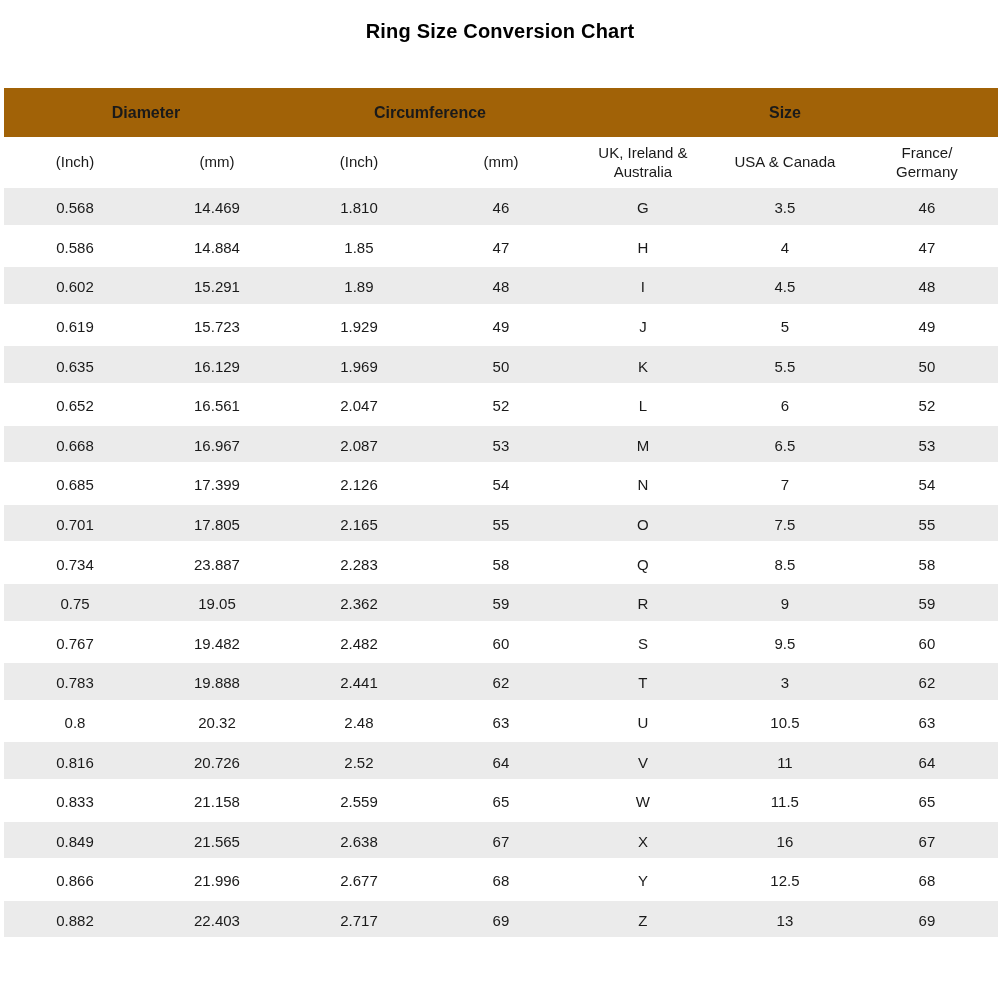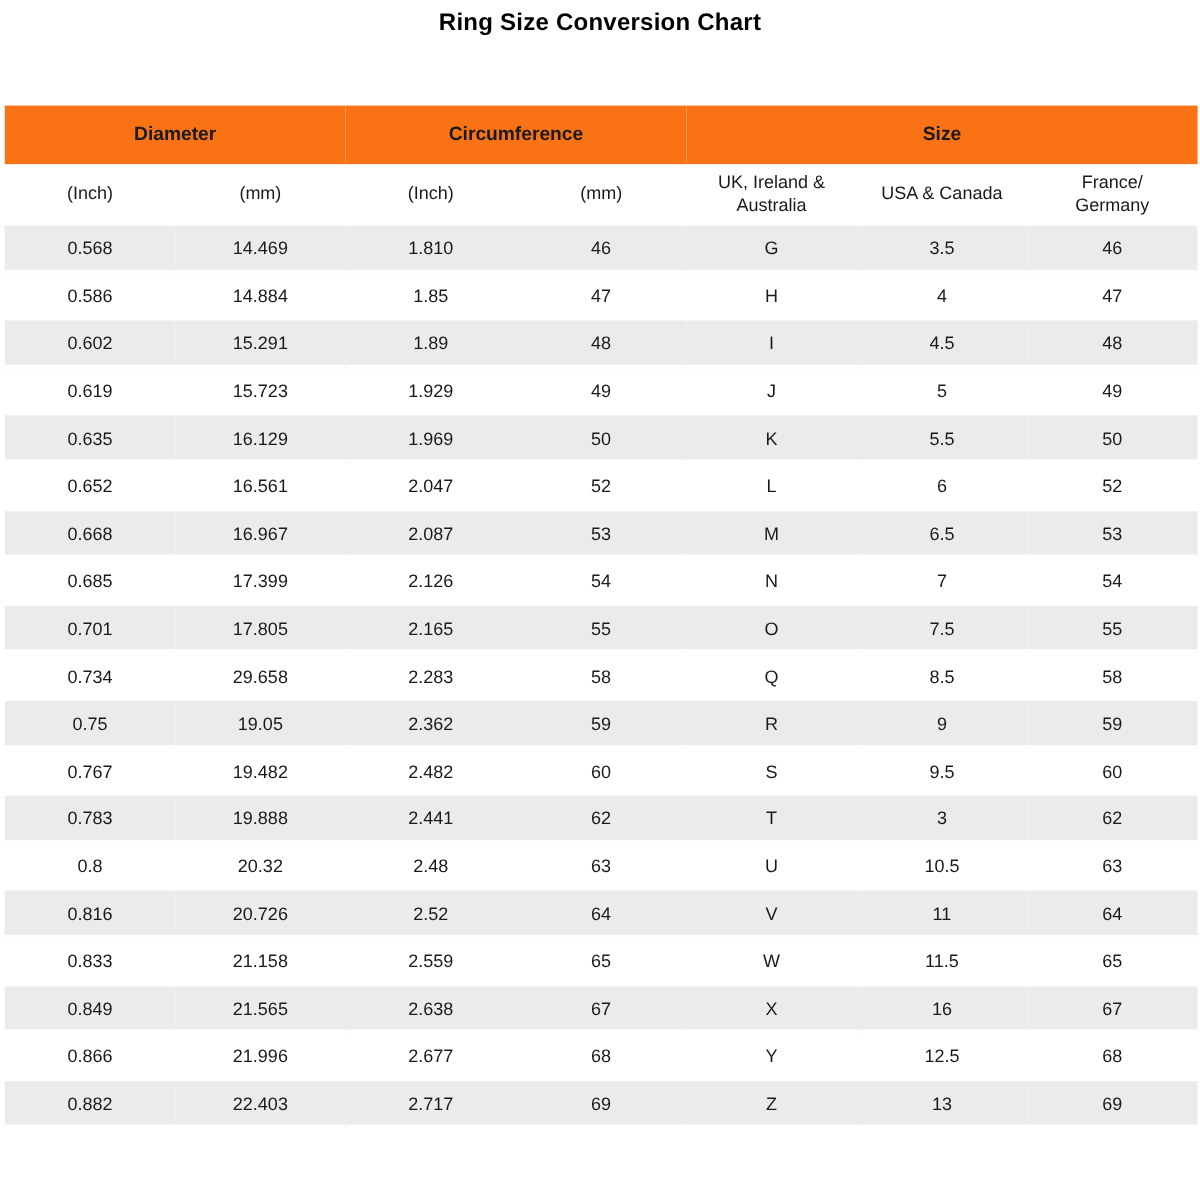--- a/index.html
+++ b/index.html
@@ -6,40 +6,40 @@
   html, body {
     margin: 0; padding: 0;
     width: 1000px; height: 1000px;
     background: #ffffff;
     font-family: "Liberation Sans", sans-serif;
     color: #1a1a1a;
     overflow: hidden;
   }
   .page-title {
     margin: 0;
-    padding-top: 8px;
+    padding-top: 20px;
     text-align: center;
     font-size: 20px;
     font-weight: bold;
     color: #000000;
     letter-spacing: 0.2px;
   }
   .table-wrap {
     position: absolute;
     top: 88px;
     left: 4px;
     width: 994px;
   }
   table.conversion-table {
     width: 100%;
     border-collapse: collapse;
     table-layout: fixed;
   }
   thead tr.group-row th {
-    background: #f97316;
+    background: #a16207;
     height: 49px;
     font-size: 16px;
     font-weight: bold;
     text-align: center;
     vertical-align: middle;
     padding: 0;
   }
   thead tr.sub-row th {
     background: #ffffff;
     height: 51px;
@@ -172,21 +172,21 @@
           <td>0.701</td>
           <td>17.805</td>
           <td>2.165</td>
           <td>55</td>
           <td>O</td>
           <td>7.5</td>
           <td>55</td>
         </tr>
         <tr>
           <td>0.734</td>
-          <td>29.658</td>
+          <td>23.887</td>
           <td>2.283</td>
           <td>58</td>
           <td>Q</td>
           <td>8.5</td>
           <td>58</td>
         </tr>
         <tr>
           <td>0.75</td>
           <td>19.05</td>
           <td>2.362</td>

